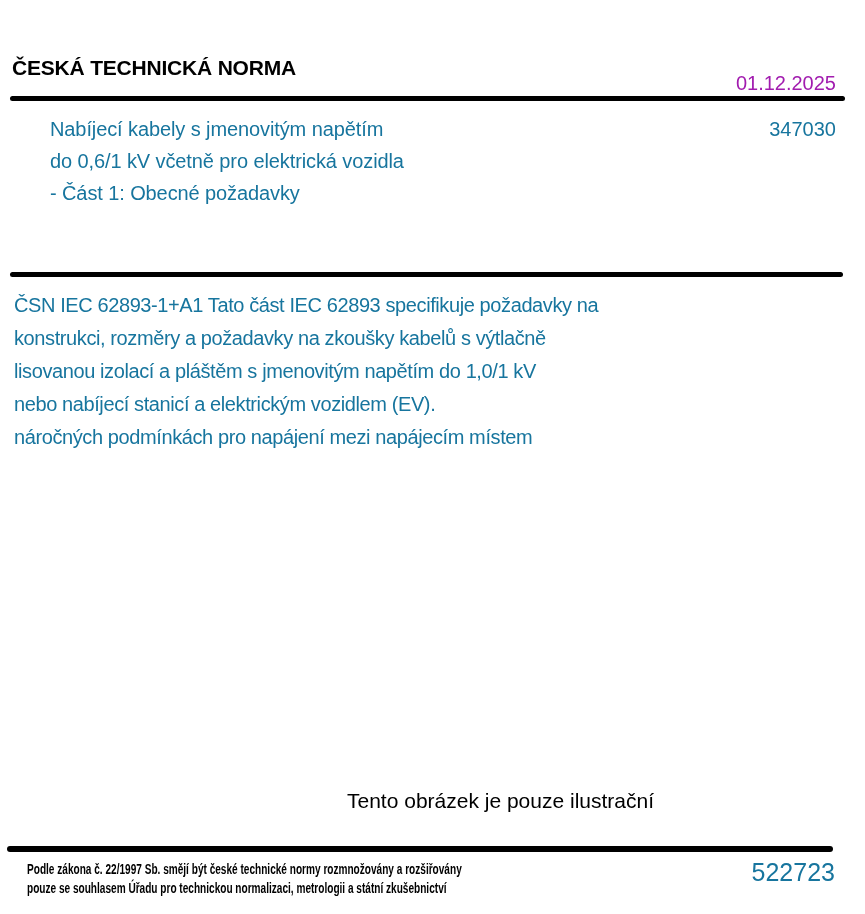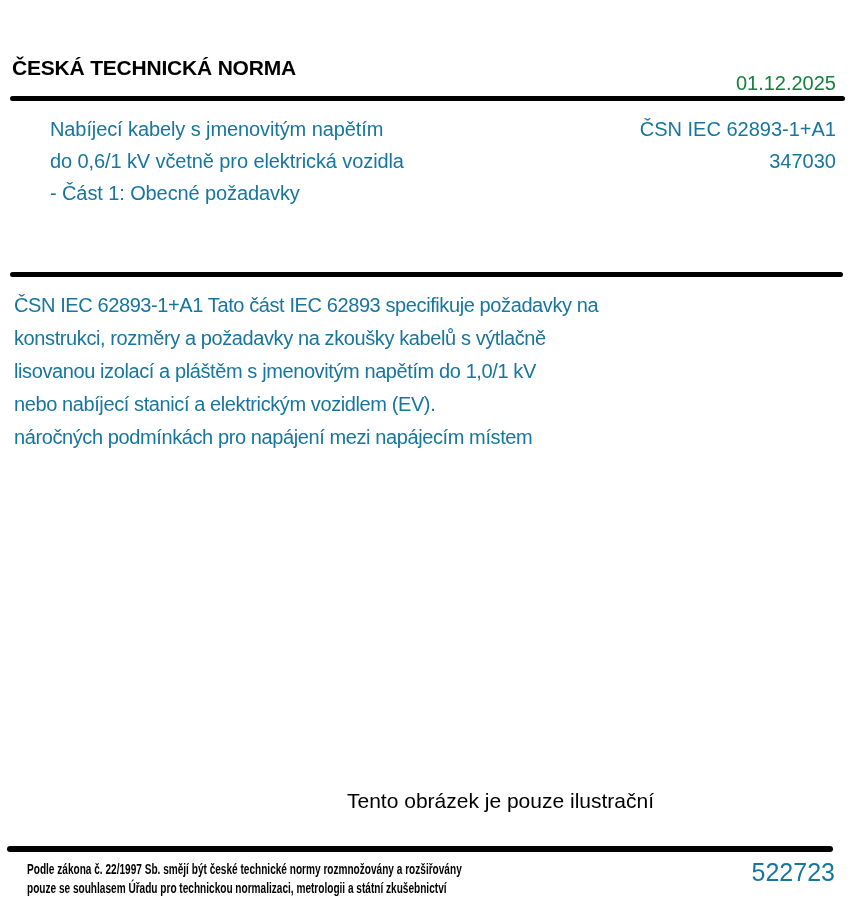--- a/index.html
+++ b/index.html
@@ -18,21 +18,21 @@
   .rule-mid    { left: 10px; top: 272px; width: 833px; height: 5px; }
   .rule-footer { left: 7px;  top: 846px; width: 826px; height: 6px; }
 
   .header-title {
     position: absolute; left: 12px; top: 56px;
     margin: 0; font-size: 21px; font-weight: bold;
     letter-spacing: -0.2px; color: #000000; white-space: nowrap;
   }
   .header-date {
     position: absolute; right: 29px; top: 72px;
-    font-size: 20px; color: #15803d; white-space: nowrap;
+    font-size: 20px; color: #a21caf; white-space: nowrap;
   }
 
   .norm-name {
     position: absolute; left: 14px; top: 113px;
     font-size: 20px; line-height: 32px; color: #17759E;
     letter-spacing: -0.1px; white-space: nowrap; margin-left: 36px;
   }
   .norm-ids {
     position: absolute; right: 29px; top: 113px;
     font-size: 20px; line-height: 32px; color: #17759E;
@@ -73,21 +73,20 @@
 
   <div class="rule rule-header"></div>
 
   <div class="norm-name">
     <div>Nabíjecí kabely s jmenovitým napětím</div>
     <div>do 0,6/1 kV včetně pro elektrická vozidla</div>
     <div>- Část 1: Obecné požadavky</div>
   </div>
 
   <div class="norm-ids">
-    <div>ČSN IEC 62893-1+A1</div>
     <div>347030</div>
   </div>
 
   <div class="rule rule-mid"></div>
 
   <div class="abstract">
     <div>ČSN IEC 62893-1+A1 Tato část IEC 62893 specifikuje požadavky na</div>
     <div>konstrukci, rozměry a požadavky na zkoušky kabelů s výtlačně</div>
     <div>lisovanou izolací a pláštěm s jmenovitým napětím do 1,0/1 kV</div>
     <div>nebo nabíjecí stanicí a elektrickým vozidlem (EV).</div>

